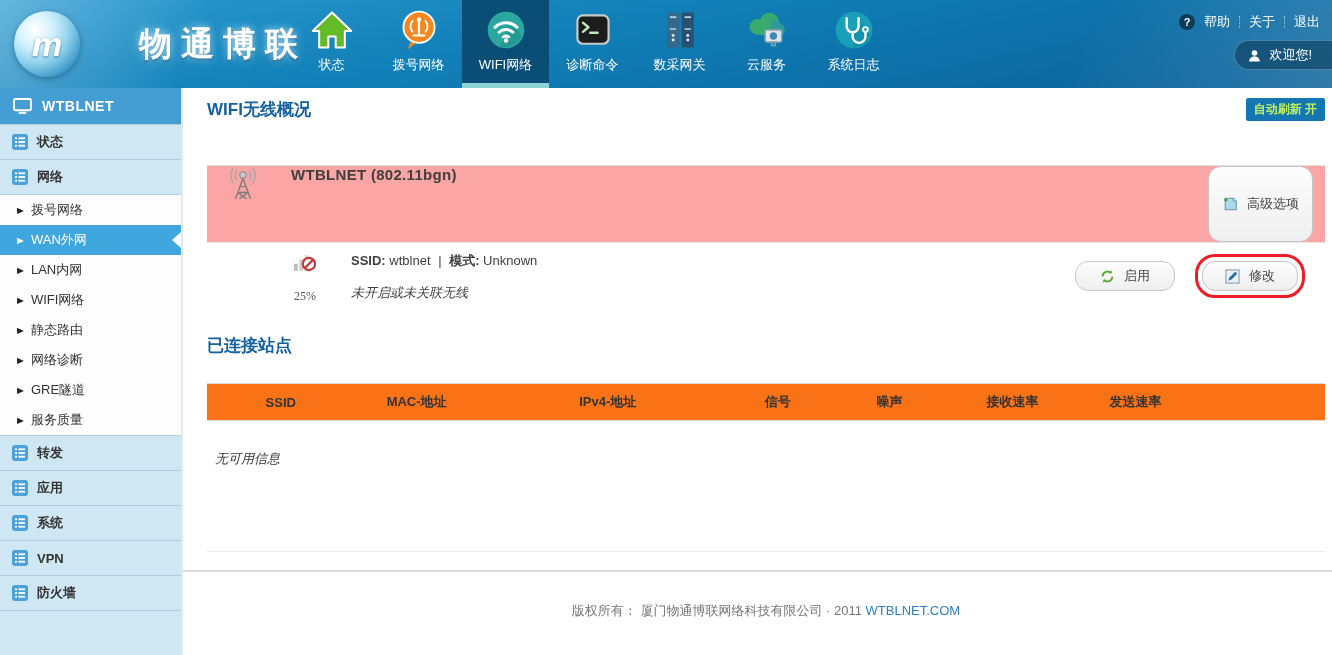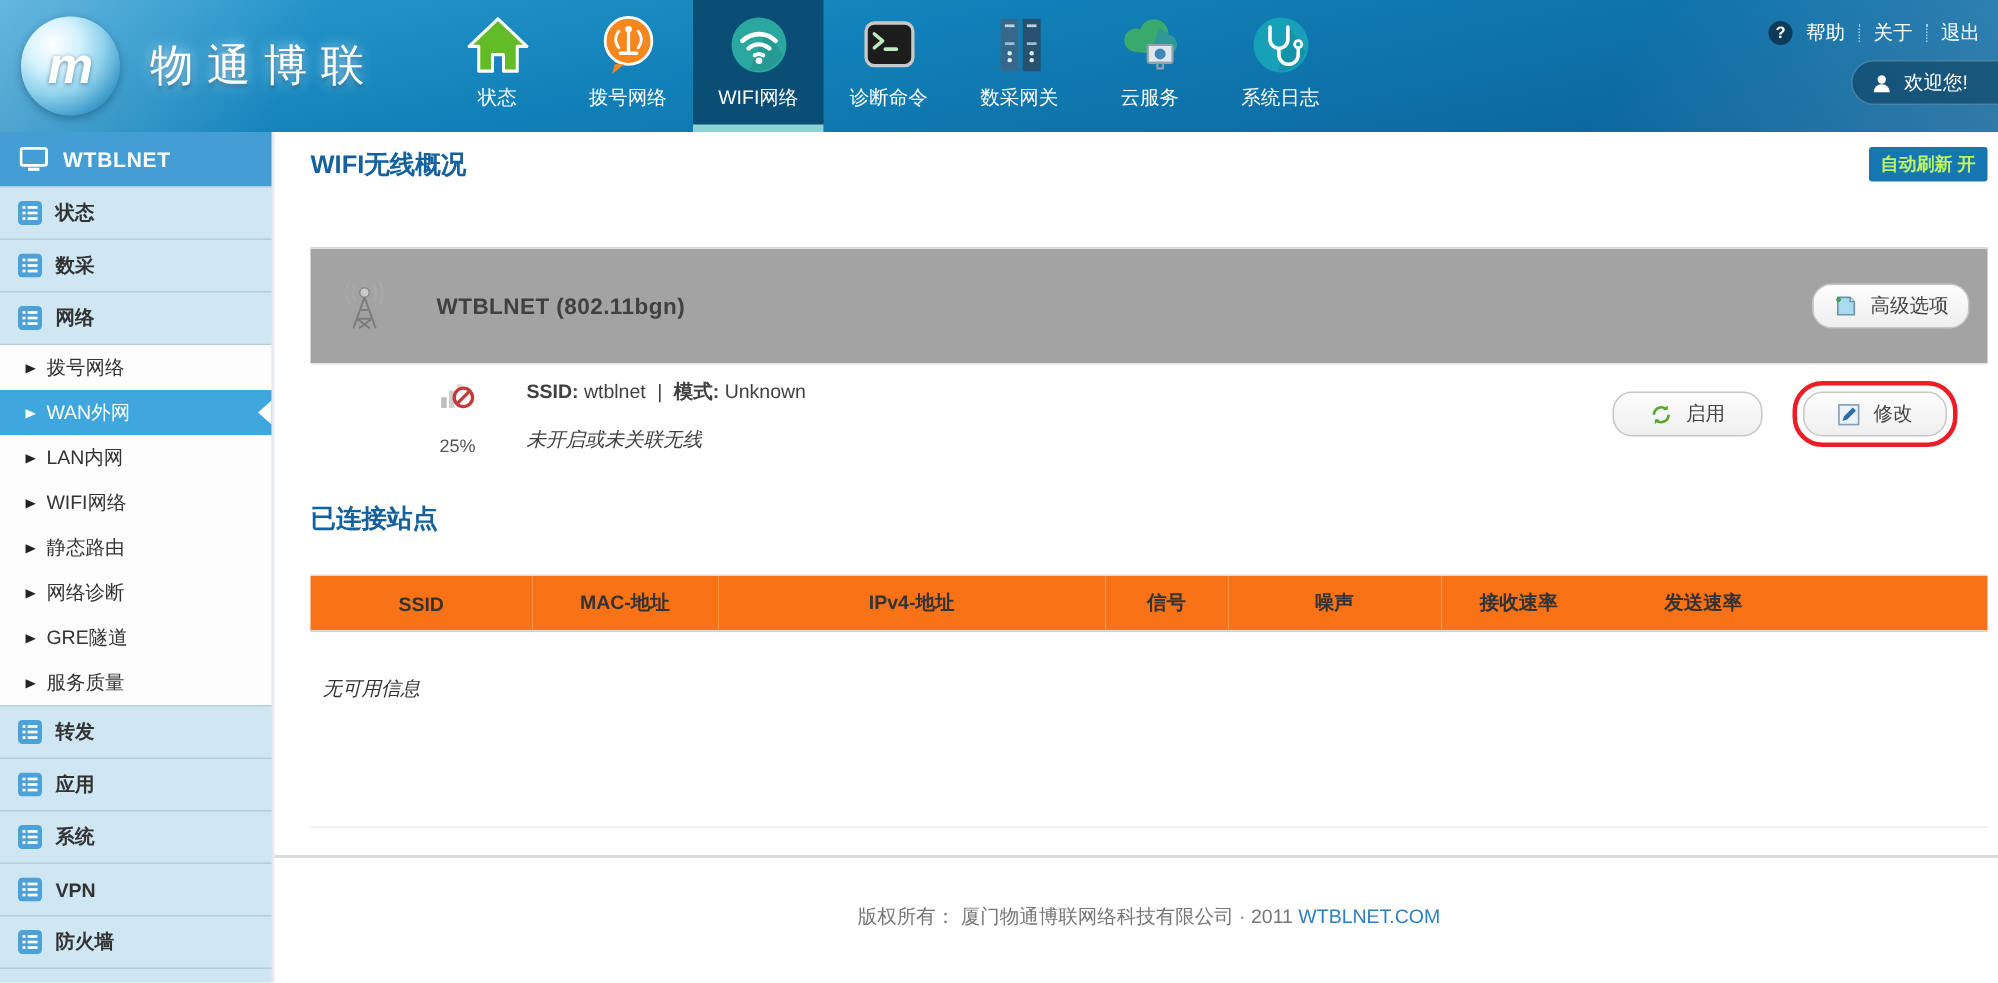--- a/index.html
+++ b/index.html
@@ -13,22 +13,22 @@
     background:linear-gradient(168deg,#2a9bd0 0%,#1180b8 40%,#0a6097 100%); }
   .header::before { content:""; position:absolute; inset:0; pointer-events:none;
     background:linear-gradient(115deg,rgba(255,255,255,.28) 0%,rgba(255,255,255,0) 16%),
                linear-gradient(300deg,rgba(255,255,255,.16) 0%,rgba(255,255,255,0) 20%); }
   .logo { display:flex; align-items:center; gap:20px; padding-left:14px; width:288px; flex:none; position:relative; }
   .logo-sphere { width:66px; height:66px; border-radius:50%; flex:none;
     background:radial-gradient(circle at 32% 28%,#ffffff,#d3f1fd 28%,#8fd2ec 52%,#3a97c8 78%,#1d6f9e 100%);
     display:flex; align-items:center; justify-content:center;
     color:#fff; font-size:34px; font-weight:bold; font-style:italic;
     text-shadow:0 1px 3px rgba(0,60,100,.55); box-shadow:0 2px 6px rgba(0,30,60,.35); }
-  .logo-text { color:#fff; font-size:29px; font-weight:normal; letter-spacing:9px; white-space:nowrap;
-    text-shadow:0 0 9px rgba(195,236,255,.95),0 2px 3px rgba(0,40,70,.55); }
+  .logo-text { color:#fff; font-size:33px; font-weight:bold; letter-spacing:9px; white-space:nowrap;
+    text-shadow:0 0 9px rgba(195,236,255,.95),0 2px 3px rgba(0,40,70,.55);margin-left:39px; }
   .top-nav { display:flex; align-items:stretch; position:relative; }
   .nav-item { width:87px; display:flex; flex-direction:column; align-items:center;
     padding-top:7px; cursor:pointer; position:relative; }
   .nav-item.selected { background:#0a4d75; }
   .nav-item.selected::after { content:""; position:absolute; left:0; right:0; bottom:0; height:5px; background:#8fd3d6; }
   .nav-icon { width:46px; height:46px; margin-bottom:3px; display:flex; align-items:center; justify-content:center; }
   .nav-icon svg { width:44px; height:44px; }
   .nav-label { color:#fff; font-size:13px; white-space:nowrap; position:relative; z-index:1; }
   .header-right { margin-left:auto; display:flex; flex-direction:column; align-items:flex-end;
     padding-top:13px; position:relative; z-index:1; }
@@ -57,32 +57,32 @@
   .side-sub.selected .tri { color:#fff; }
   .side-sub.selected::after { content:""; position:absolute; right:0; top:50%; margin-top:-8px;
     border:8px solid transparent; border-right:9px solid #fdfdfd; border-left-width:0; }
   .side-stub { height:12px; border-top:1px solid #b4cddd; background:#cfe6f3; }
   
   .main { flex:1; background:#fff; padding:10px 7px 0 24px; position:relative; }
   .title-row { display:flex; justify-content:space-between; align-items:flex-start; height:67px; }
   .page-title { margin:0; font-size:17px; color:#15619e; font-weight:bold; }
   .auto-refresh { background:#1577b2; color:#bef264; font-size:12px; font-weight:bold; padding:3px 8px;
     border-radius:2px; cursor:pointer; white-space:nowrap; }
-  .radio-head { background:#a3a3a3; border-top:1px solid #e0e0e0; height:77px; display:flex; align-items:center;
+  .radio-head { background:#fca5a5; border-top:1px solid #e0e0e0; height:77px; display:flex; 
     padding:0 12px 0 18px; }
   .radio-head h2 { font-size:15px; color:#404040; margin:0 0 0 30px; letter-spacing:.3px; }
   .btn { background:linear-gradient(#fdfdfd,#efefef); border:1px solid #c6c6c6; border-radius:13px;
     font-size:13px; color:#444; display:inline-flex; align-items:center; gap:9px; padding:5px 15px;
     cursor:pointer; font-family:inherit; }
   .btn svg { flex:none; }
   .adv-btn { margin-left:auto; padding:5px 13px; }
   .radio-body { border-top:1px solid #e6e6e6; height:67px; display:flex; align-items:center; padding-left:76px; }
   .sig-block { width:44px; text-align:center; margin-right:24px; flex:none; }
   .sig-block svg { display:block; margin:0 auto; }
-  .sig-pct { font-size:12px; color:#555; margin-top:17px; }
+  .sig-pct { font-size:12px; color:#555; margin-top:17px;font-family:Liberation Serif, serif; }
   .ssid-info { line-height:1; }
   .ssid-line { font-size:13px; color:#404040; }
   .ssid-line b { font-weight:bold; }
   .ssid-line .sp { margin:0 4px; }
   .status-line { font-style:italic; font-size:13px; color:#404040; margin-top:19px; }
   .radio-buttons { margin-left:auto; display:flex; align-items:center; gap:27px; padding-right:27px; }
   .btn-enable { padding:5px 24px; }
   .btn-modify { padding:5px 22px; outline:3px solid #ee1c25; outline-offset:4px;text-align:center; }
   .section-title { font-size:17px; color:#15619e; font-weight:bold; margin:25px 0 26px; }
   table.stations { width:100%; border-collapse:collapse; }
@@ -228,32 +228,20 @@
       <svg class="list-ic" viewBox="0 0 16 16">
           <rect width="16" height="16" rx="3" fill="#4ba1d8"></rect>
           <rect x="3" y="3.4" width="2" height="1.8" fill="#fff"></rect>
           <rect x="6.4" y="3.4" width="6.6" height="1.8" fill="#fff"></rect>
           <rect x="3" y="7.1" width="2" height="1.8" fill="#fff"></rect>
           <rect x="6.4" y="7.1" width="6.6" height="1.8" fill="#fff"></rect>
           <rect x="3" y="10.8" width="2" height="1.8" fill="#fff"></rect>
           <rect x="6.4" y="10.8" width="6.6" height="1.8" fill="#fff"></rect>
         </svg>
       <span>状态</span>
-    </div>
-    <div class="side-group">
-      <svg class="list-ic" viewBox="0 0 16 16">
-          <rect width="16" height="16" rx="3" fill="#4ba1d8"></rect>
-          <rect x="3" y="3.4" width="2" height="1.8" fill="#fff"></rect>
-          <rect x="6.4" y="3.4" width="6.6" height="1.8" fill="#fff"></rect>
-          <rect x="3" y="7.1" width="2" height="1.8" fill="#fff"></rect>
-          <rect x="6.4" y="7.1" width="6.6" height="1.8" fill="#fff"></rect>
-          <rect x="3" y="10.8" width="2" height="1.8" fill="#fff"></rect>
-          <rect x="6.4" y="10.8" width="6.6" height="1.8" fill="#fff"></rect>
-        </svg>
-      <span>数采</span>
     </div>
     <div class="side-group">
       <svg class="list-ic" viewBox="0 0 16 16">
           <rect width="16" height="16" rx="3" fill="#4ba1d8"></rect>
           <rect x="3" y="3.4" width="2" height="1.8" fill="#fff"></rect>
           <rect x="6.4" y="3.4" width="6.6" height="1.8" fill="#fff"></rect>
           <rect x="3" y="7.1" width="2" height="1.8" fill="#fff"></rect>
           <rect x="6.4" y="7.1" width="6.6" height="1.8" fill="#fff"></rect>
           <rect x="3" y="10.8" width="2" height="1.8" fill="#fff"></rect>
           <rect x="6.4" y="10.8" width="6.6" height="1.8" fill="#fff"></rect>

